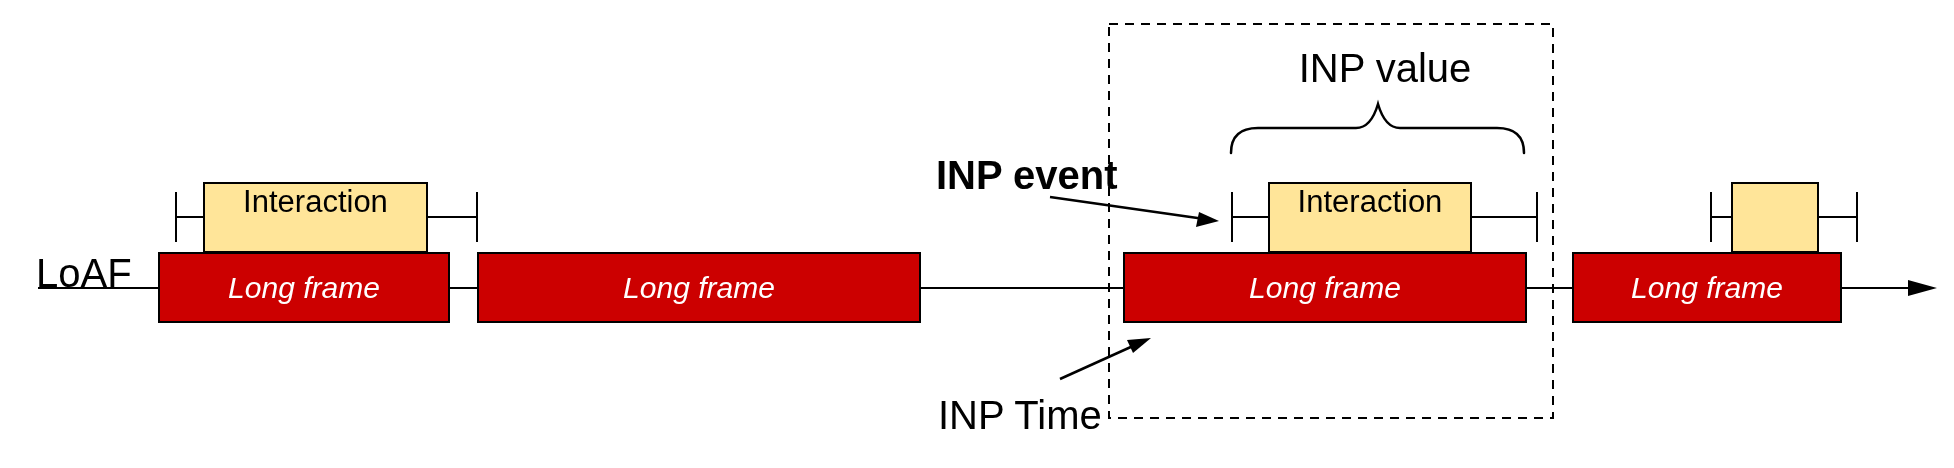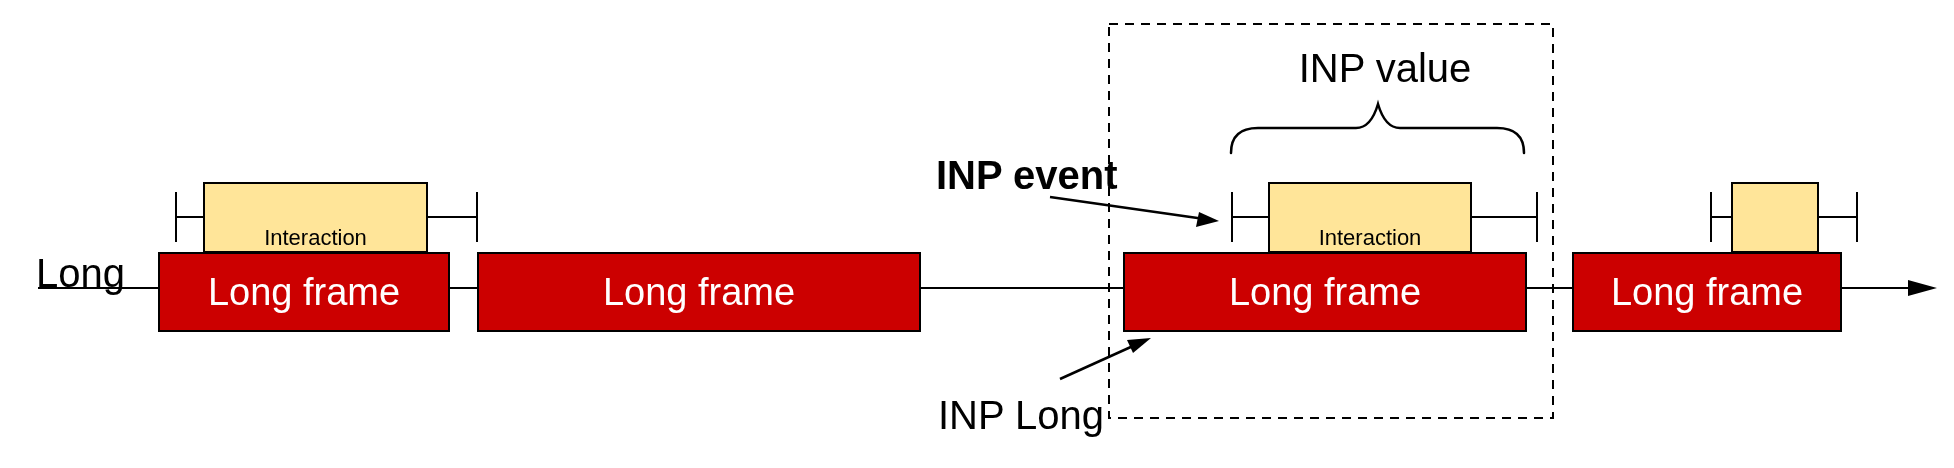--- a/index.html
+++ b/index.html
@@ -18,42 +18,43 @@
     font-family: "Liberation Sans", sans-serif;
     color: #000;
     overflow: hidden;
   }
   .svg-layer { position: absolute; left: 0; top: 0; z-index: 1; pointer-events: none; }
   .hline { position: absolute; height: 2px; background: var(--line-color); z-index: 2; }
   .vtick { position: absolute; width: 2px; height: 50px; top: 192px; background: var(--line-color); z-index: 2; }
   .frame-box {
     position: absolute;
     top: 252px;
-    height: 80px;
+    height: 71px;
     background: var(--frame-fill);
     border: 2px solid var(--line-color);
     z-index: 3;
     display: flex;
     align-items: center;
     justify-content: center;
     color: var(--frame-text-color);
-    font-size: 38px;
+    font-size: 30px;
+    font-style: italic;
   }
   .interaction-box {
     position: absolute;
     top: 182px;
     height: 71px;
     background: var(--interaction-fill);
     border: 2px solid var(--line-color);
     z-index: 2;
     display: flex;
-    align-items: flex-end;
+    align-items: flex-start;
     justify-content: center;
     color: #000;
-    font-size: 22px;
+    font-size: 31px;
   }
   .label {
     position: absolute;
     z-index: 4;
     font-size: 40px;
     white-space: nowrap;
     color: #000;
   }
   .centered { text-align: center; }
 </style>
@@ -74,21 +75,21 @@
     </g>
 
     <g>
       <line x1="1060" y1="379" x2="1133" y2="346" stroke="#000" stroke-width="2.5"></line>
       <polygon points="1151,338 1133,353 1127,340" fill="#000"></polygon>
     </g>
 
     <polygon points="1937,288 1908,280 1908,296" fill="#000"></polygon>
   </svg>
 
-  <div class="label" style="left:36px; top:251px;">Long</div>
+  <div class="label" style="left:36px; top:251px;">LoAF</div>
 
   <div class="hline" style="left:38px; top:287px; width:1875px;"></div>
 
   <div class="vtick" style="left:175px;"></div>
   <div class="vtick" style="left:476px;"></div>
   <div class="vtick" style="left:1231px;"></div>
   <div class="vtick" style="left:1536px;"></div>
   <div class="vtick" style="left:1710px;"></div>
   <div class="vtick" style="left:1856px;"></div>
 
@@ -117,15 +118,15 @@
   </div>
   <div class="frame-box" style="left:1123px; width:404px;">
     <span>Long frame</span>
   </div>
   <div class="frame-box" style="left:1572px; width:270px;">
     <span>Long frame</span>
   </div>
 
   <div class="label centered" style="left:1285px; top:46px; width:200px;">INP value</div>
   <div class="label" style="left:936px; top:153px;font-weight:bold;">INP event</div>
-  <div class="label" style="left:938px; top:393px;">INP Long</div>
+  <div class="label" style="left:938px; top:393px;">INP Time</div>
 
 </div>
 
 </body></html>

